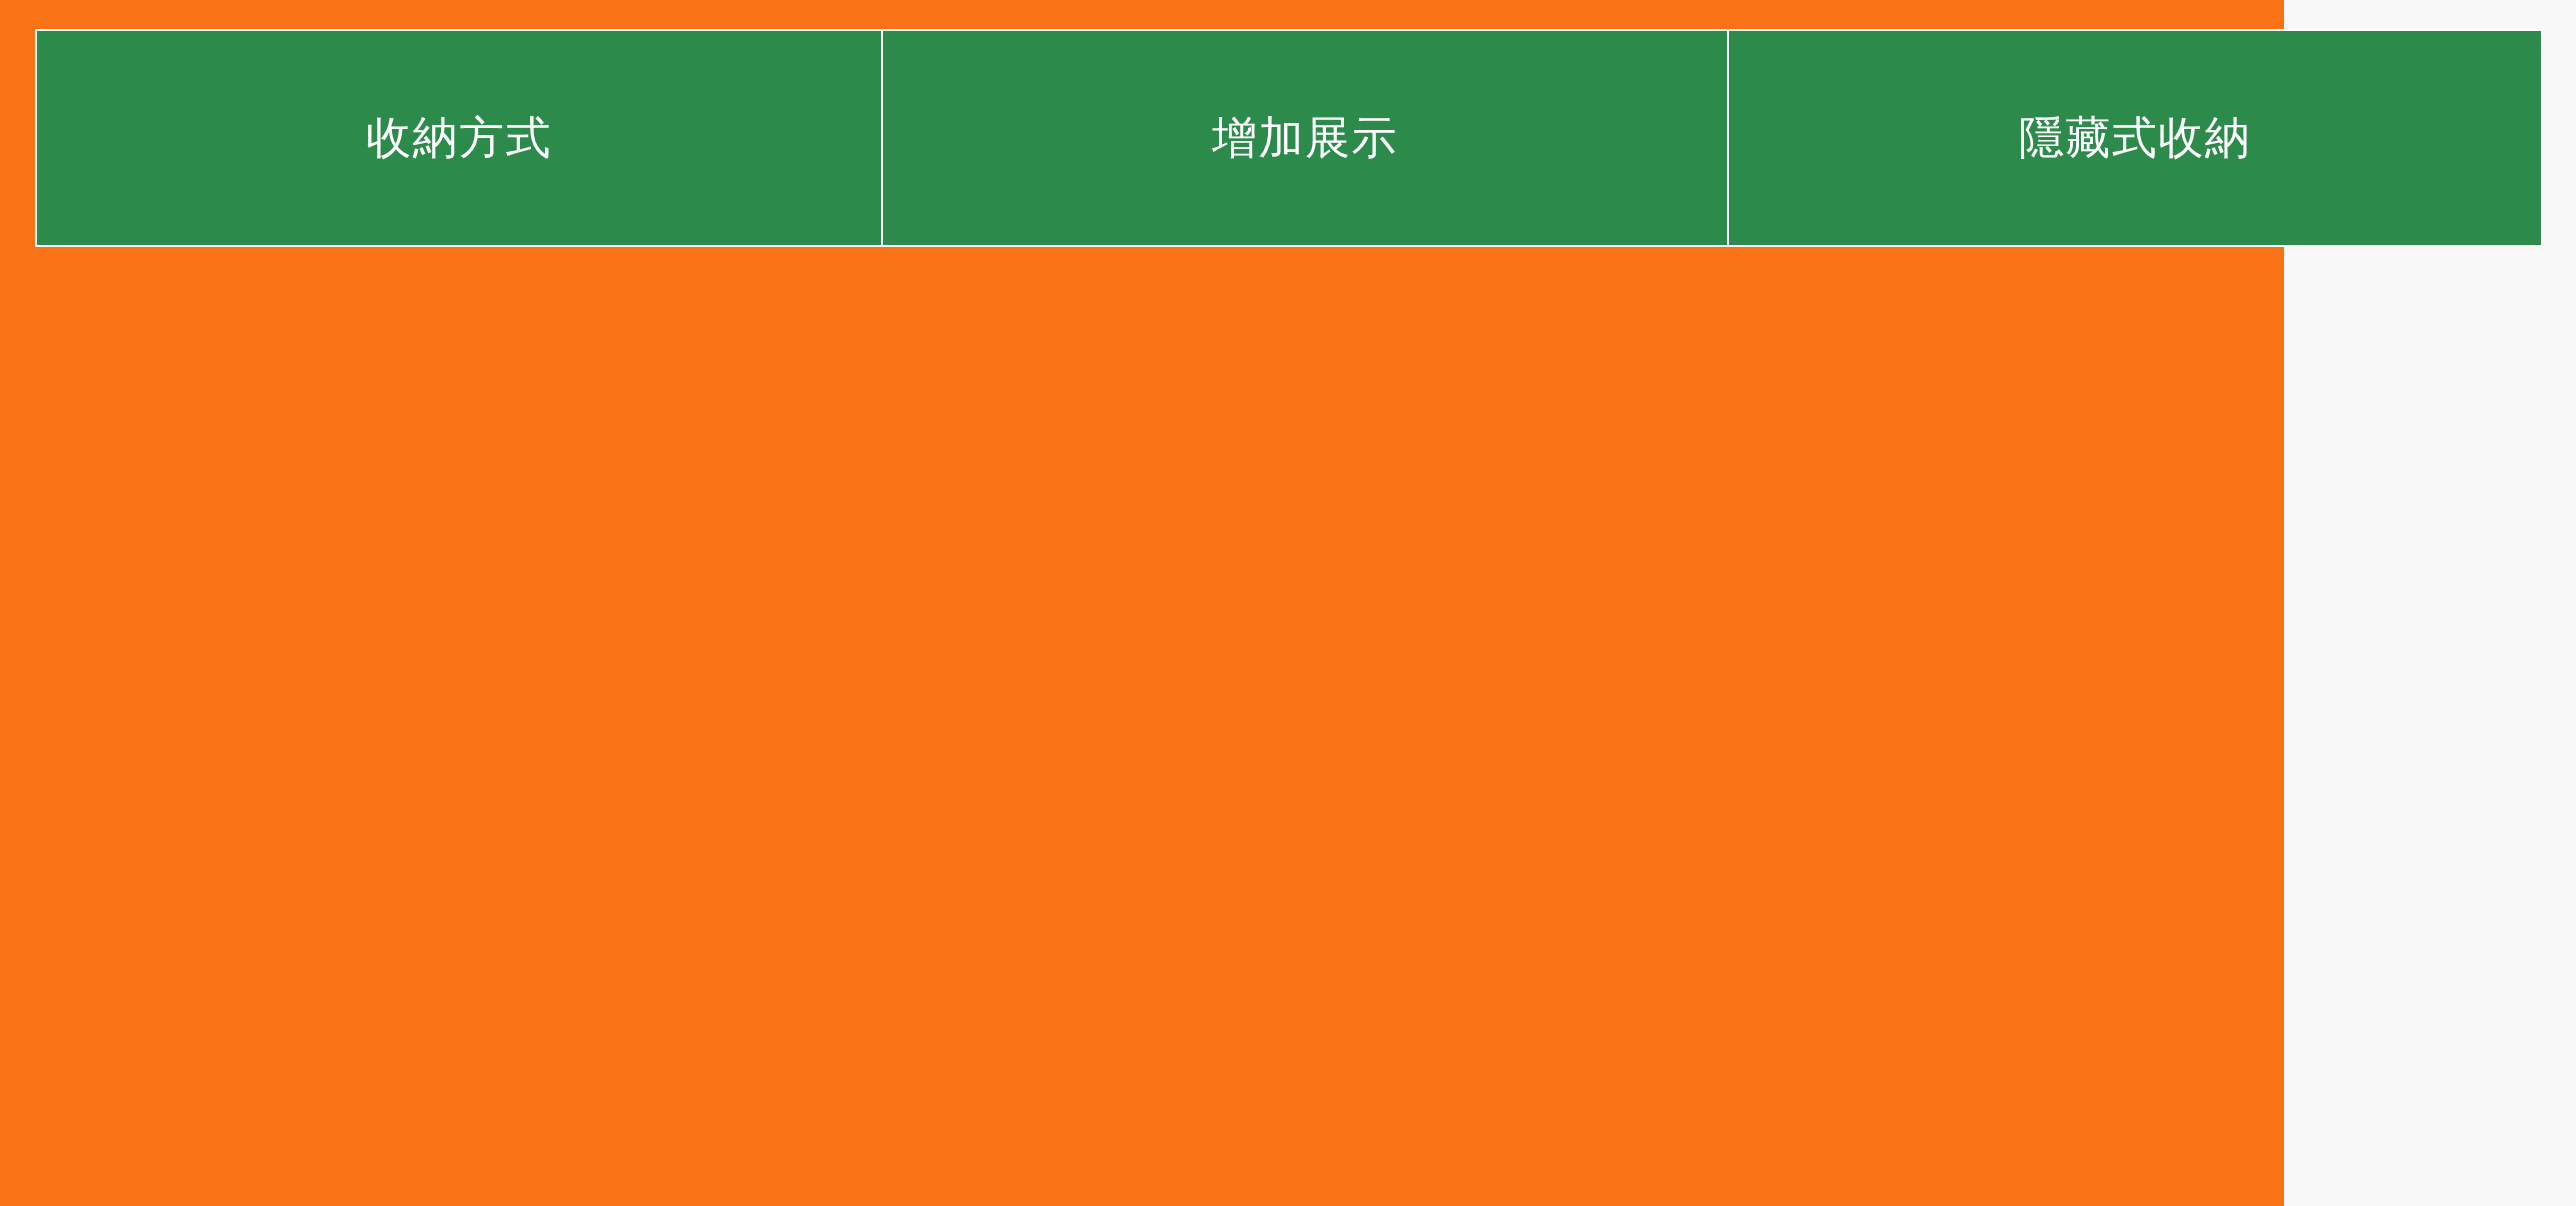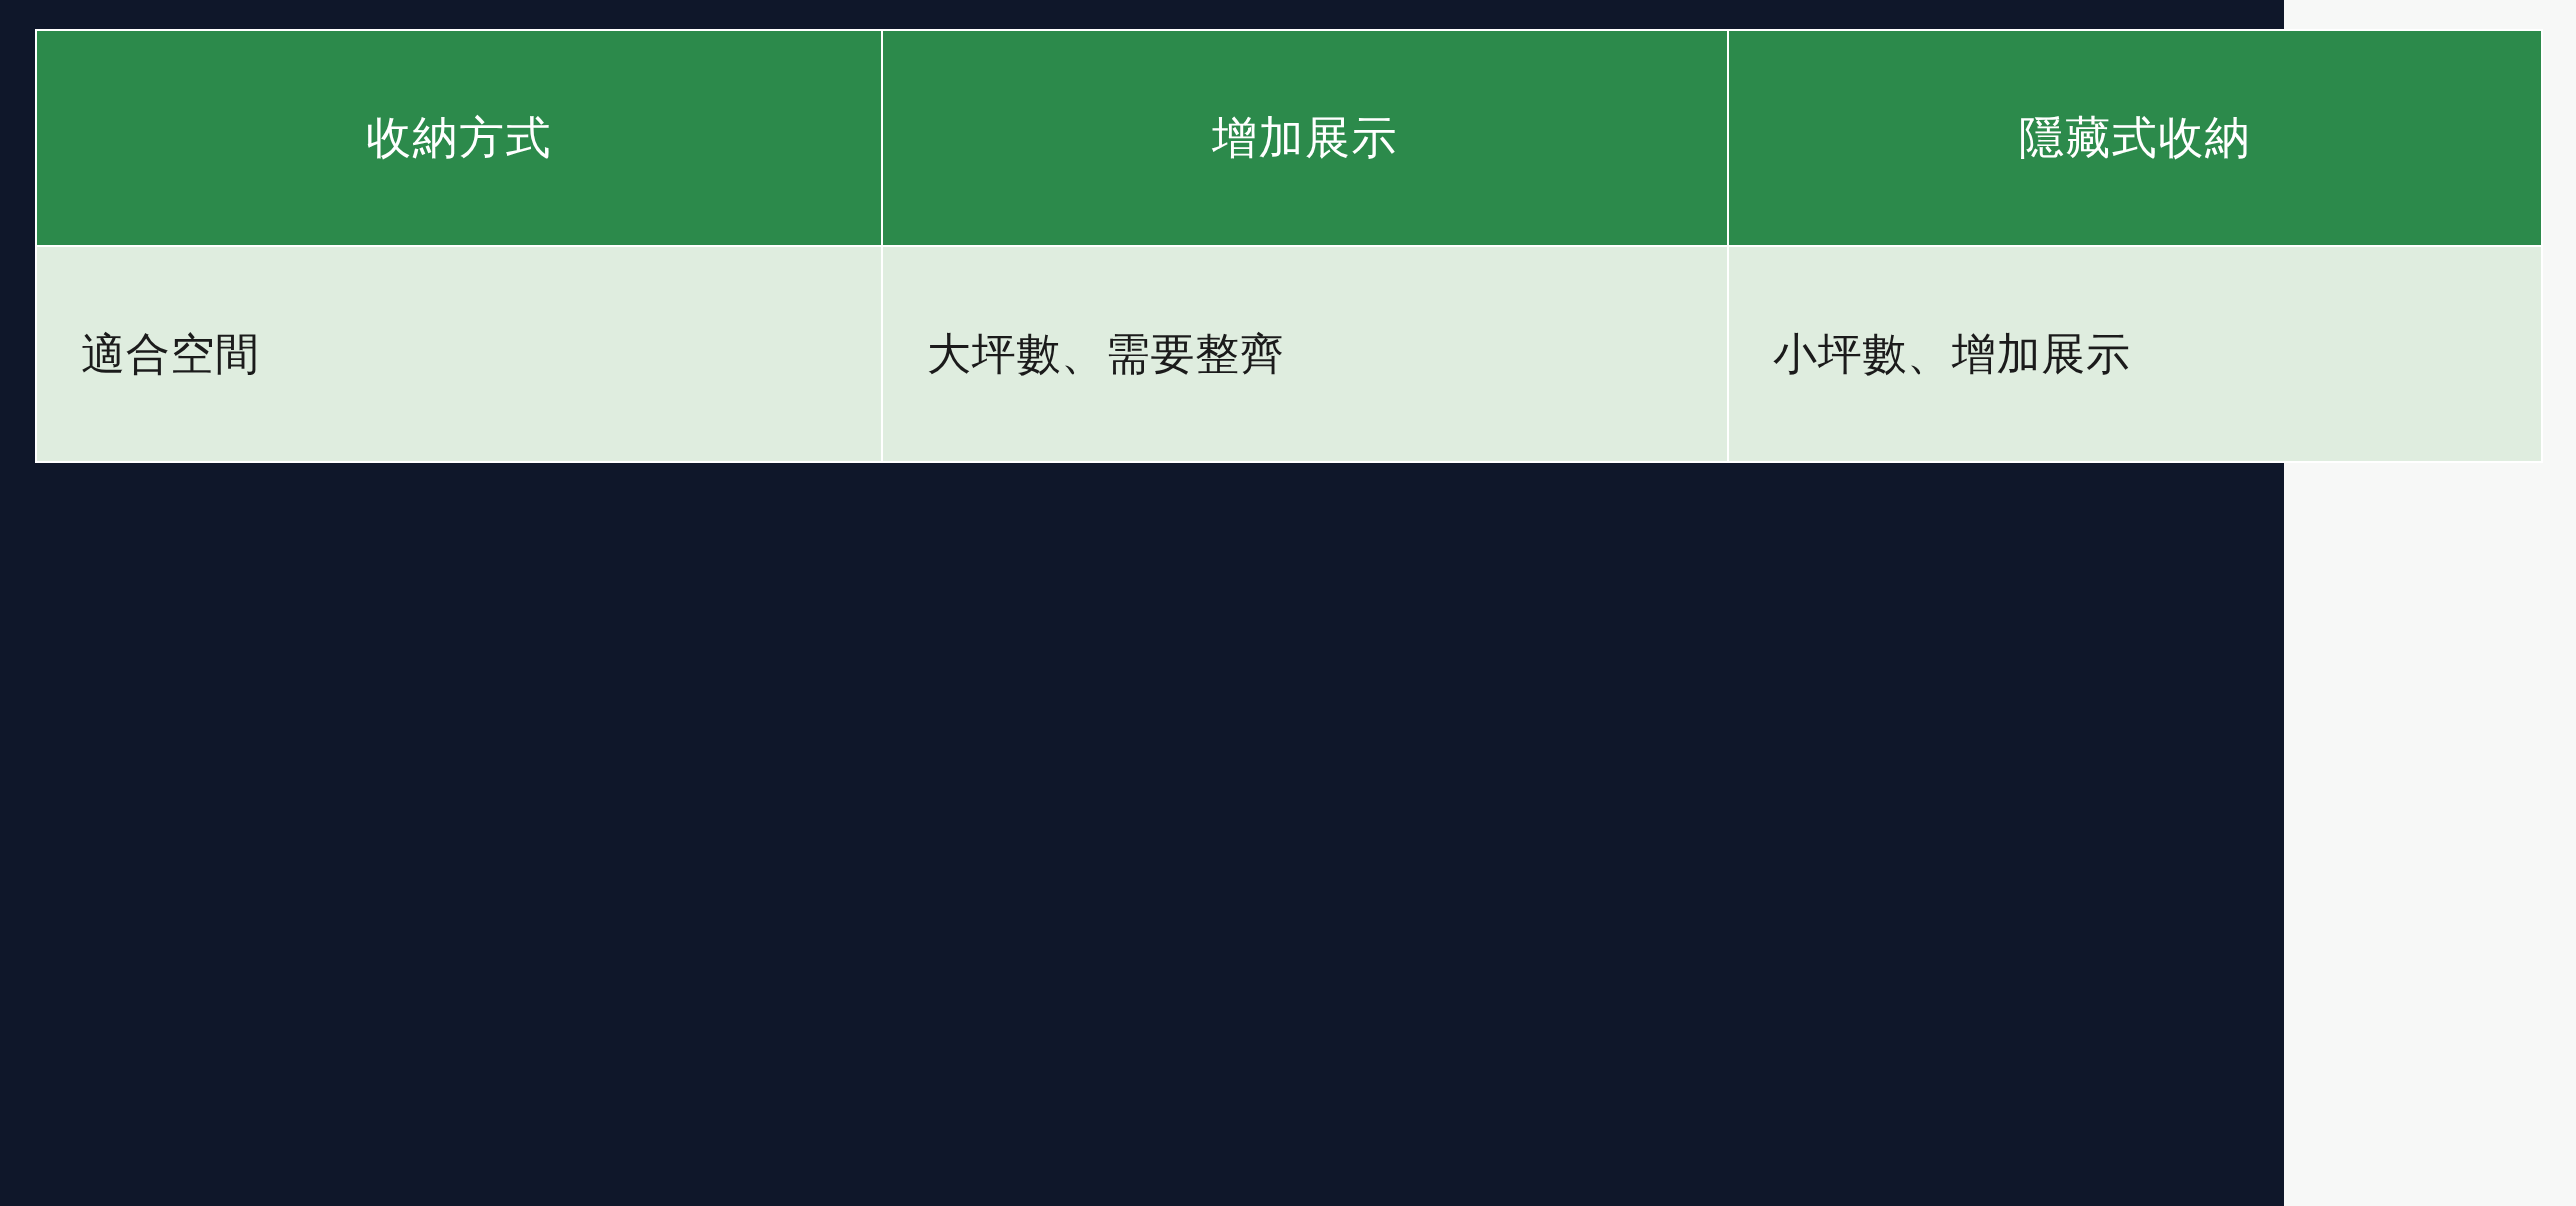--- a/index.html
+++ b/index.html
@@ -4,21 +4,21 @@
 <style>
   html, body {
     margin: 0;
     padding: 0;
     background: #f7f8f7;
     font-family: "Liberation Sans", sans-serif;
   }
   .page {
     width: 2284px;
     height: 1206px;
-    background: #0f172a;
+    background: #f97316;
     box-sizing: border-box;
     padding: 29px 35px 44px 35px;
     display: flex;
     align-items: flex-start;
     justify-content: flex-start;
   }
   table.compare {
     border-collapse: collapse;
     width: 2506px;
     table-layout: fixed;
@@ -69,21 +69,16 @@
       <col class="c3">
     </colgroup>
     <thead>
       <tr>
         <th>收納方式</th>
         <th>增加展示</th>
         <th>隱藏式收納</th>
       </tr>
     </thead>
     <tbody>
-      <tr class="alt">
-        <td>適合空間</td>
-        <td>大坪數、需要整齊</td>
-        <td>小坪數、增加展示</td>
-      </tr>
     </tbody>
   </table>
 </div>
 
 
 </body></html>

